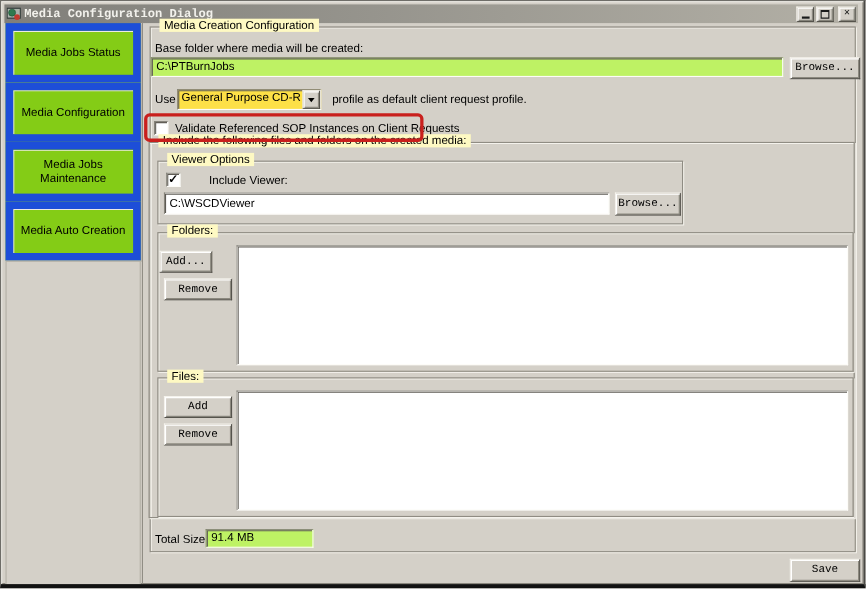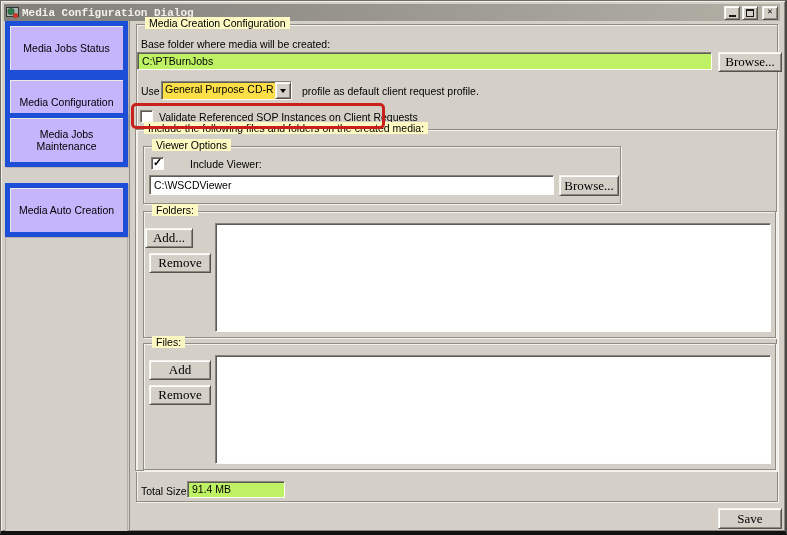--- a/index.html
+++ b/index.html
@@ -27,22 +27,22 @@
     box-shadow: inset 1px 1px 0 #fff, inset -1px -1px 0 #8c897f;
     display:flex; align-items:center; justify-content:center; position:relative;
   }
   .win-btn.close { margin-left:4px; }
   .glyph-min { width:7px; height:2px; background:#1a1a1a; margin-top:7px; }
   .glyph-max { width:8px; height:8px; border:1px solid #1a1a1a; border-top-width:2px; }
   .glyph-close { font-size:9px; font-weight:bold; color:#1a1a1a; line-height:1; }
 
   
   .side-btn {
-    position:absolute; left:4px; width:123px; height:54px; background:#c4b5fd;
-    border:5px solid #1d4ed8; box-shadow: inset 1px 1px 0 #eceae4, 1px 1px 0 rgba(0,0,0,0.12);
+    position:absolute; left:4px; width:123px; height:54px; background:#84cc16;
+    border:7px solid #1d4ed8; box-shadow: inset 1px 1px 0 #eceae4, 1px 1px 0 rgba(0,0,0,0.12);
     display:flex; align-items:center; justify-content:center; text-align:center;
   }
   .side-empty {
     position:absolute; left:4px; top:236px; width:123px; height:295px;
     border:1px solid #b2afa5; background:#d4d0c8;
   }
   .main-divider { position:absolute; left:128px; top:19px; width:1px; height:512px; background:#908d84; }
 
   
   .lbl { position:absolute; white-space:nowrap; }
@@ -51,21 +51,21 @@
     box-shadow: inset 1px 1px 0 #f4f2ec, 1px 1px 0 #f4f2ec;
   }
   .group-label {
     position:absolute; top:-8px; left:8px; background:#fef9c3; padding:0 4px; white-space:nowrap;
   }
   .btn {
     position:absolute; background:#d4d0c8;
     border:1px solid; border-color:#f4f2ec #55534c #55534c #f4f2ec;
     box-shadow: inset 1px 1px 0 #fff, inset -1px -1px 0 #8c897f;
     display:flex; align-items:center; justify-content:center; cursor:default;
-    font-family:Liberation Serif, serif; font-size:13px;
+    font-family:Liberation Mono, monospace; font-size:10px;
   }
   .sunken {
     border:1px solid; border-color:#87847b #fdfcf8 #fdfcf8 #87847b;
     box-shadow: inset 1px 1px 0 #5e5b54;
   }
   .field {
     position:absolute; background:#bef264; padding:2px 4px;
     font-family:"Liberation Sans", sans-serif; font-size:10.5px;
     border:1px solid; border-color:#87847b #fdfcf8 #fdfcf8 #87847b;
     box-shadow: inset 1px 1px 0 #5e5b54; outline:none;
@@ -120,21 +120,21 @@
         <span class="glyph-close">✕</span>
       </span>
   </div>
 
   <div class="side-btn" style="top:20px">
     <span>Media Jobs Status</span>
   </div>
   <div class="side-btn" style="top:74px">
     <span>Media Configuration</span>
   </div>
-  <div class="side-btn" style="top:112px">
+  <div class="side-btn" style="top:128px">
     <span>Media Jobs Maintenance</span>
   </div>
   <div class="side-btn" style="top:182px">
     <span>Media Auto Creation</span>
   </div>
   <div class="side-empty"></div>
   <div class="main-divider"></div>
 
   <div class="groupbox" style="left:135px; top:23px; width:642px; height:478px;">
     <span class="group-label">Media Creation Configuration</span>

